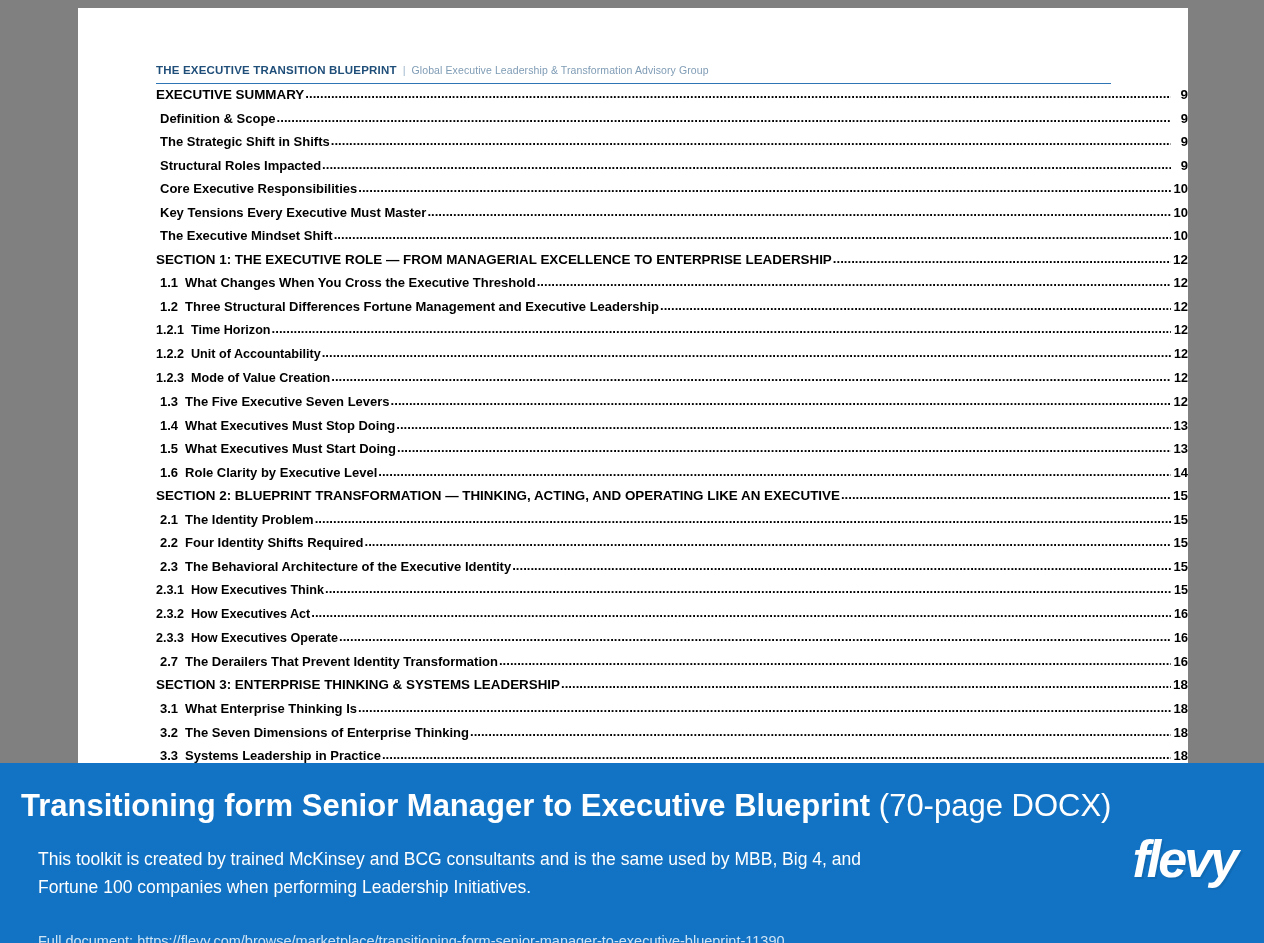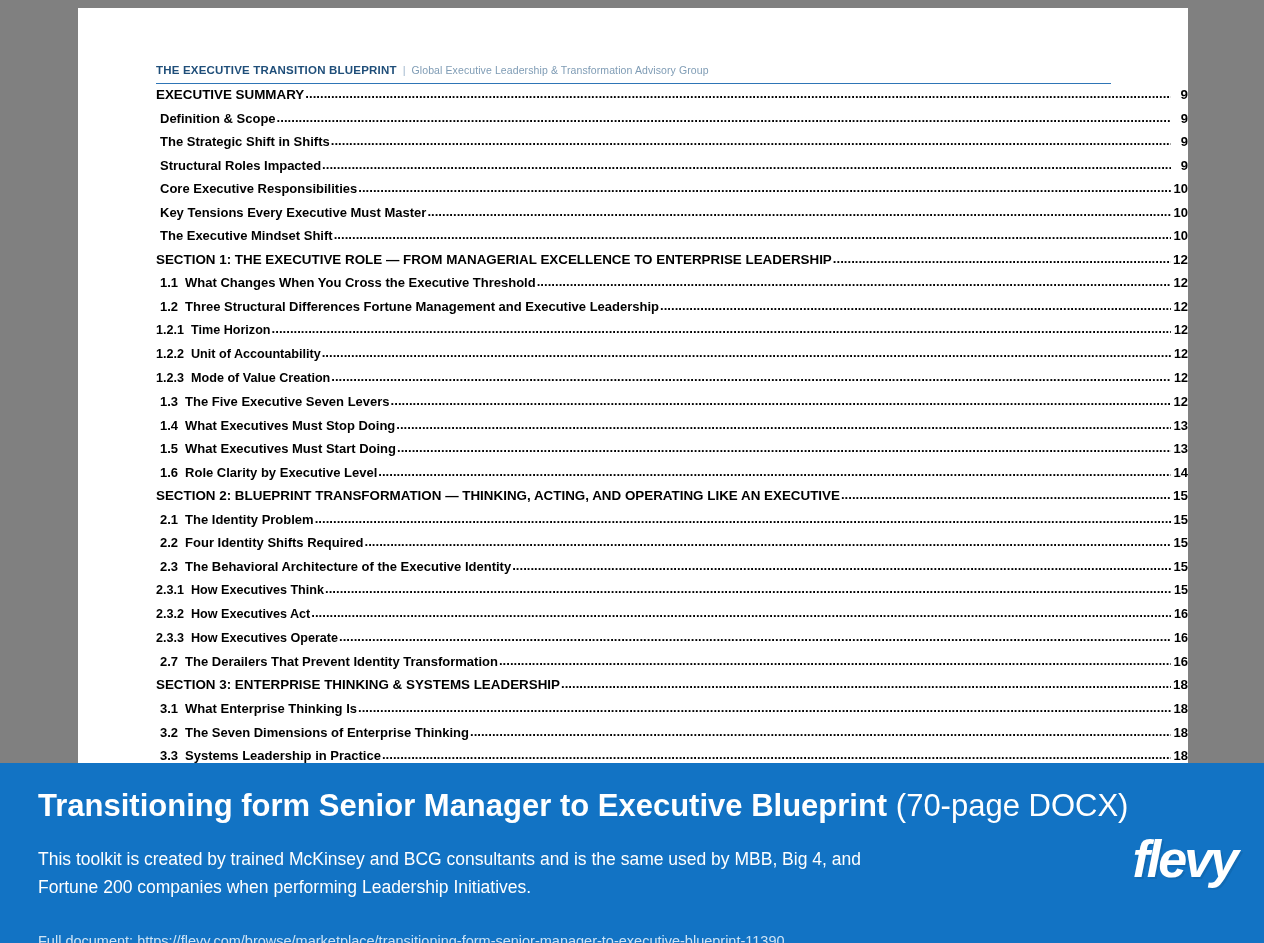--- a/index.html
+++ b/index.html
@@ -96,21 +96,21 @@
     position: absolute;
     left: 0;
     top: 763px;
     width: 1264px;
     height: 180px;
     background: #1273c4;
     overflow: hidden;
   }
   .banner-title {
     position: absolute;
-    left: 38px;
+    left: 21px;
     top: 25px;
     color: #ffffff;
     font-size: 31px;
     font-weight: bold;
     white-space: nowrap;
   }
   .banner-title .light {
     font-weight: normal;
   }
   .banner-desc {
@@ -328,18 +328,18 @@
 
   </div>
 
   <div class="scroll-shadow"></div>
 
   <div class="banner">
     <div class="banner-title">
       <span>Transitioning form Senior Manager to Executive Blueprint</span>
       <span class="light">(70-page DOCX)</span>
     </div>
-    <div class="banner-desc">This toolkit is created by trained McKinsey and BCG consultants and is the same used by MBB, Big 4, and Fortune 200 companies when performing Leadership Initiatives.</div>
+    <div class="banner-desc">This toolkit is created by trained McKinsey and BCG consultants and is the same used by MBB, Big 4, and Fortune 100 companies when performing Leadership Initiatives.</div>
     <div class="banner-link">Full document: https://flevy.com/browse/marketplace/transitioning-form-senior-manager-to-executive-blueprint-11390</div>
     <div class="flevy-logo">flevy</div>
   </div>
 
 </div>
 
 </body></html>

